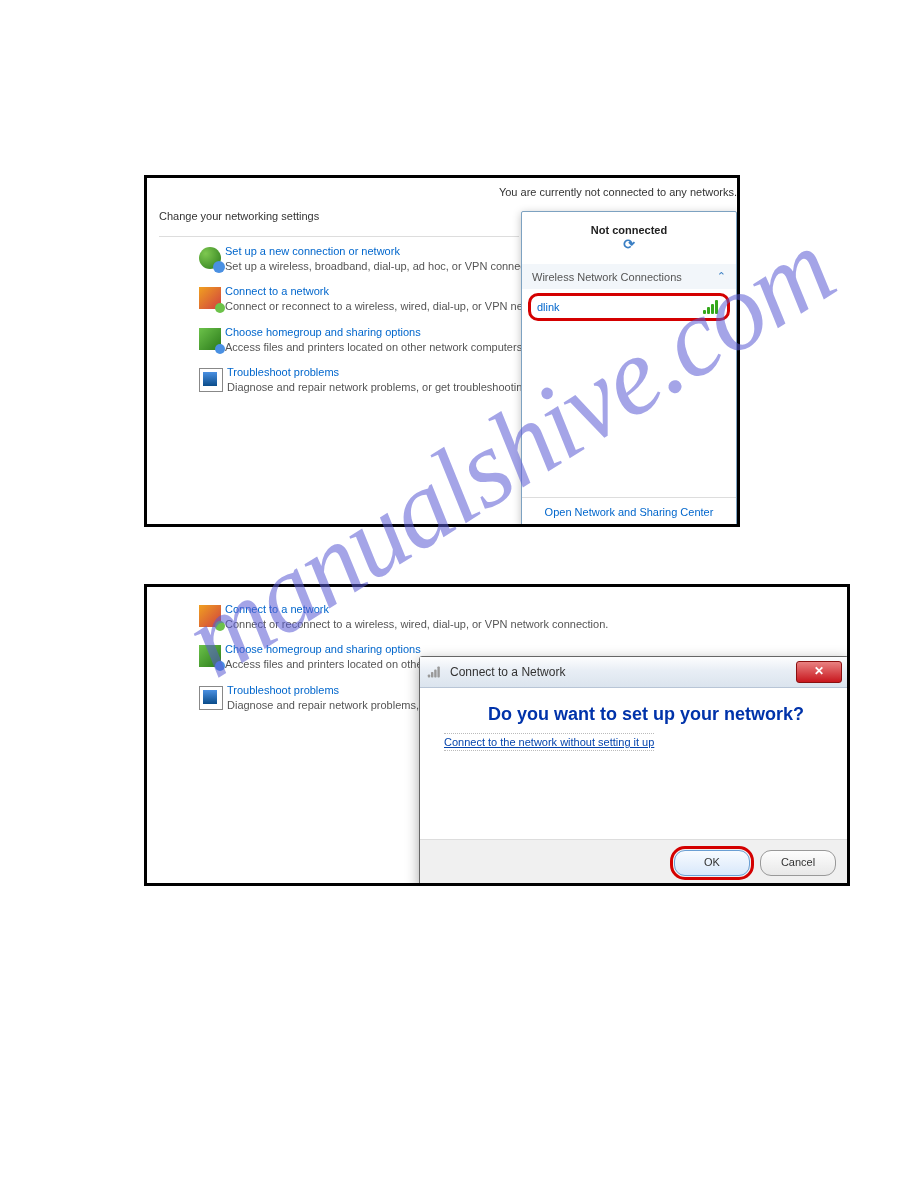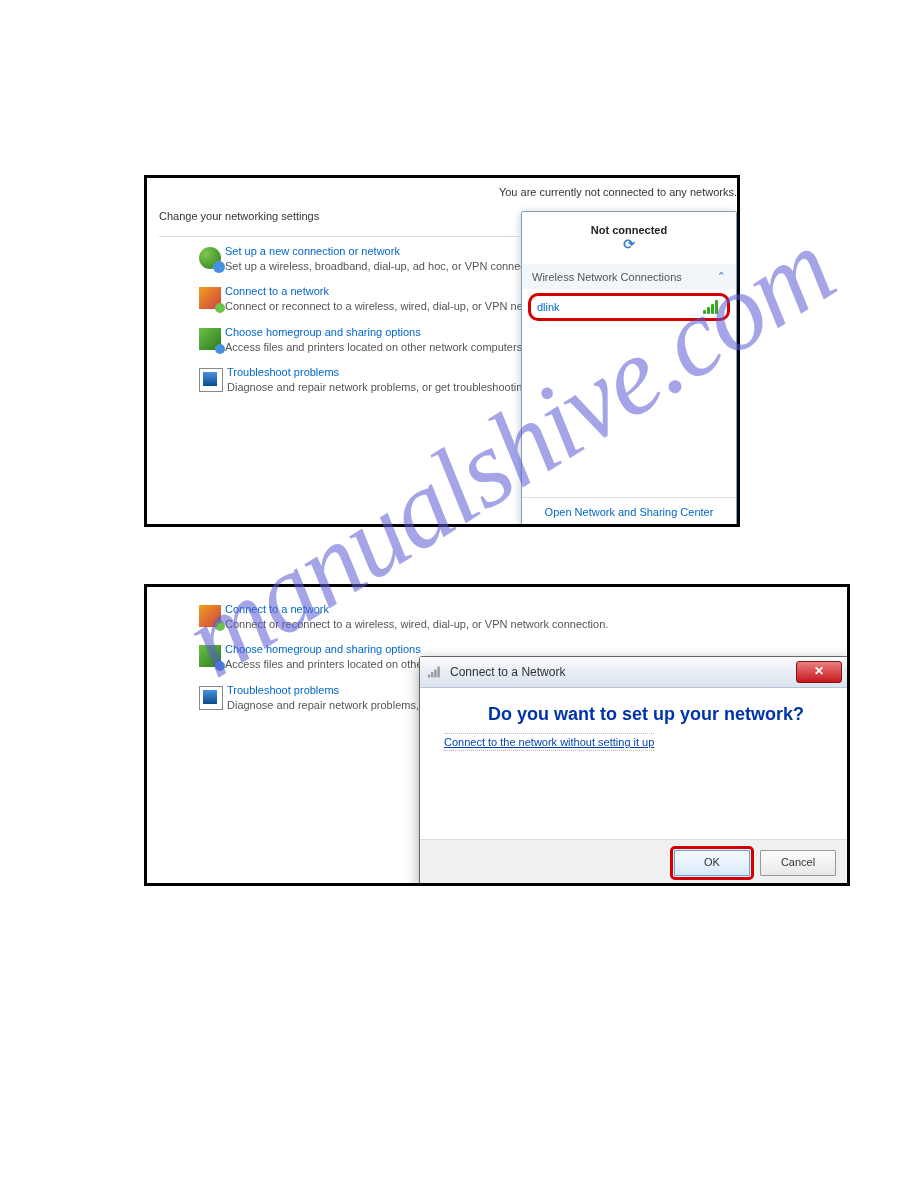--- a/index.html
+++ b/index.html
@@ -221,21 +221,21 @@
     padding:10px 12px;
     display:flex;
     justify-content:flex-end;
     gap:10px;
   }
   .win-btn {
     min-width:74px;
     height:24px;
     background: linear-gradient(#fdfdfd,#e8e8e8);
     border:1px solid #999;
-    border-radius:1px;
+    border-radius:11px;
     font-size:11px;
     color:#333;
     text-align:center;
     line-height:22px;
   }
   .win-btn.highlight {
     outline: 3px solid #d40000;
     outline-offset: 1px;
     background: linear-gradient(#f8fbff,#d8e8fb);
     border-color:#6a9fd4;

